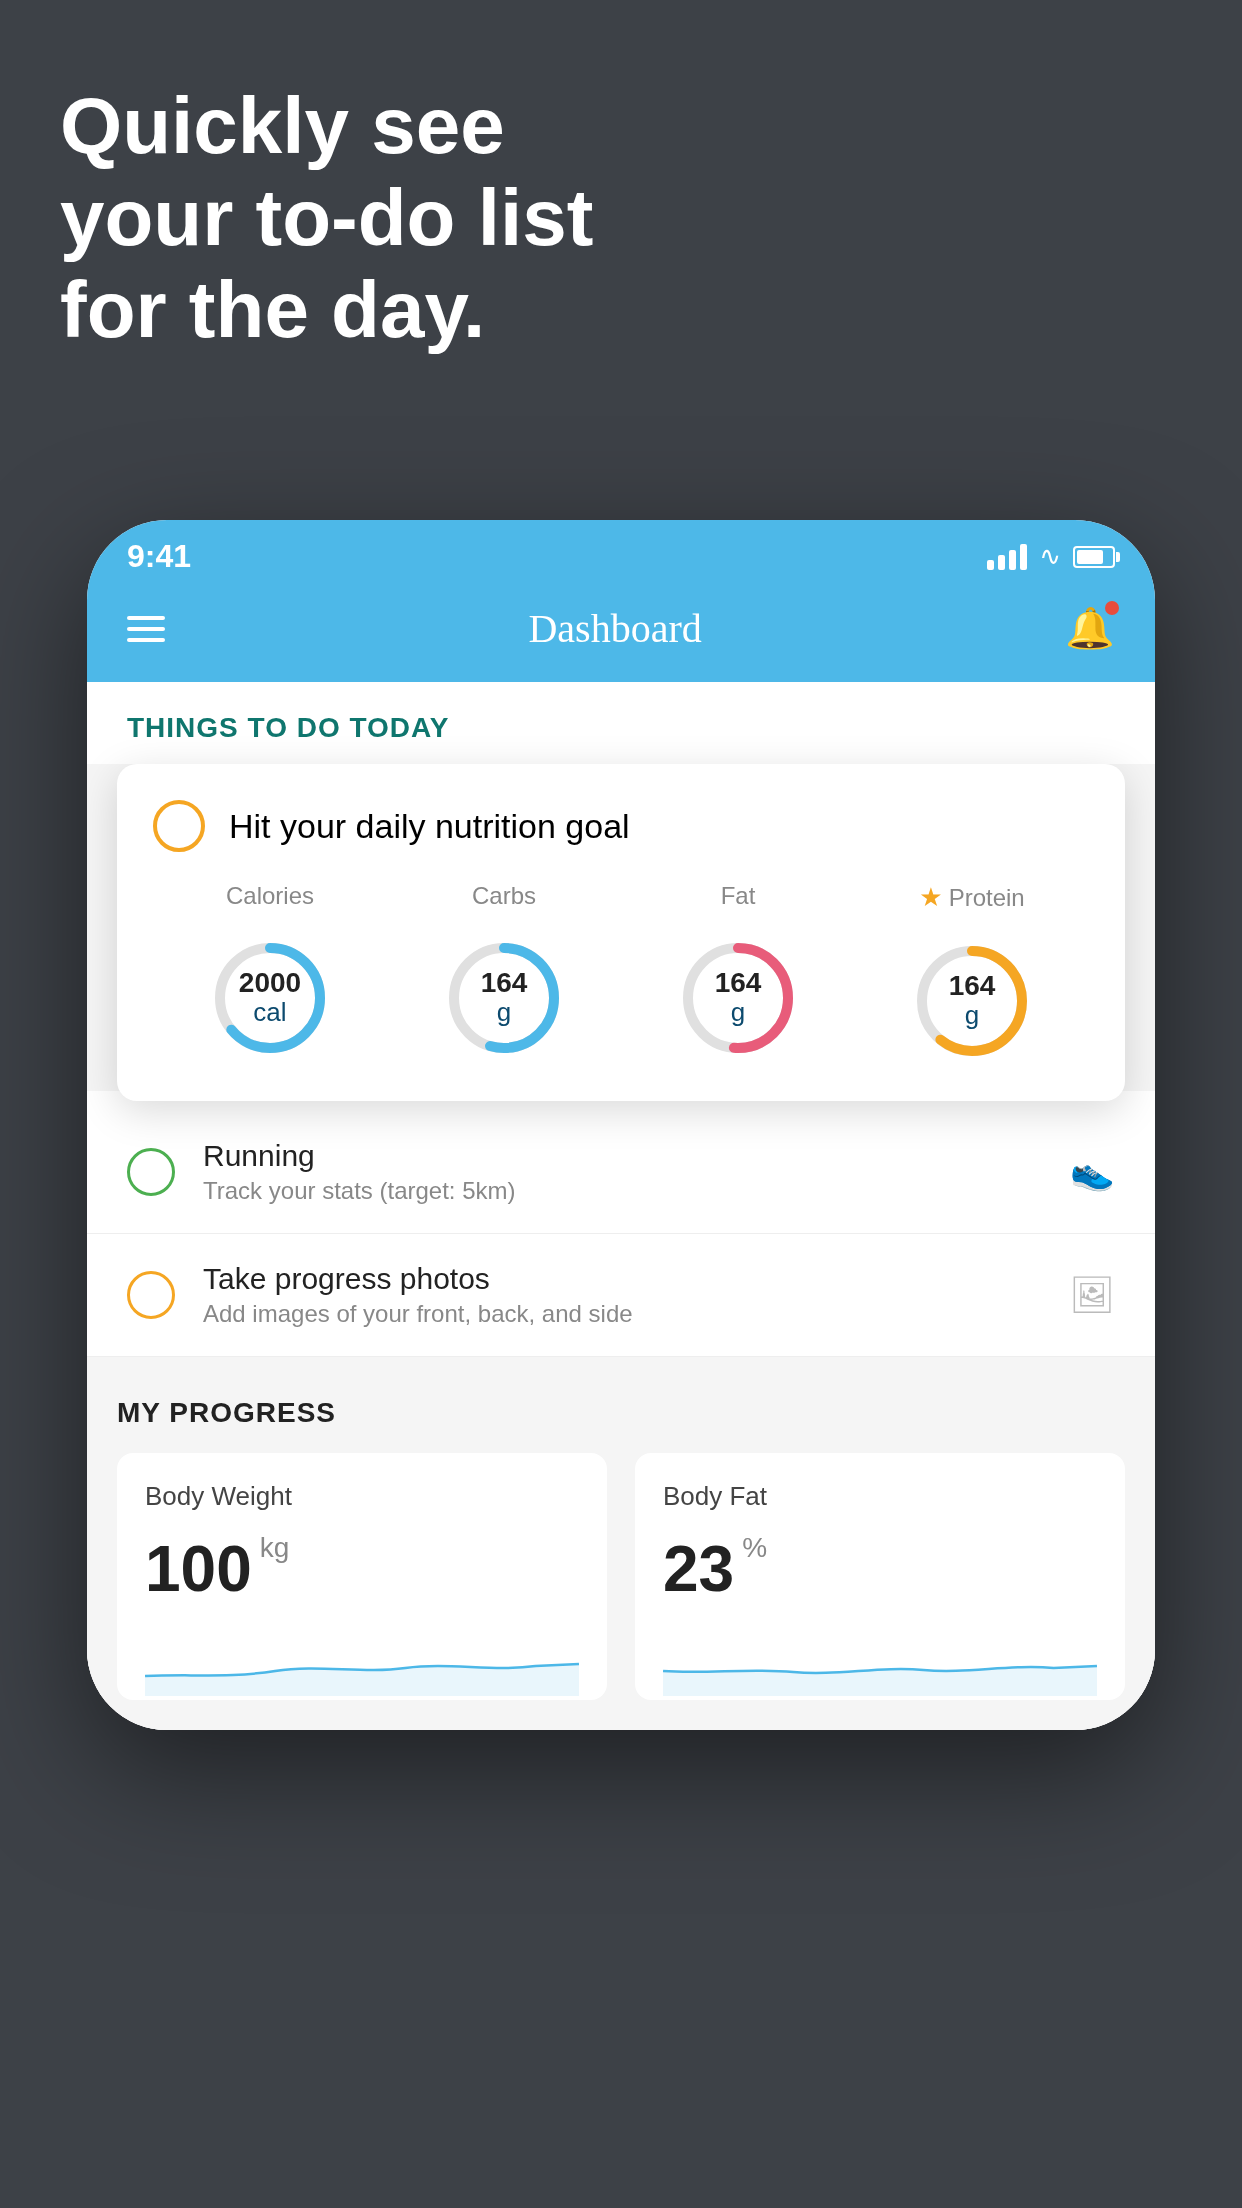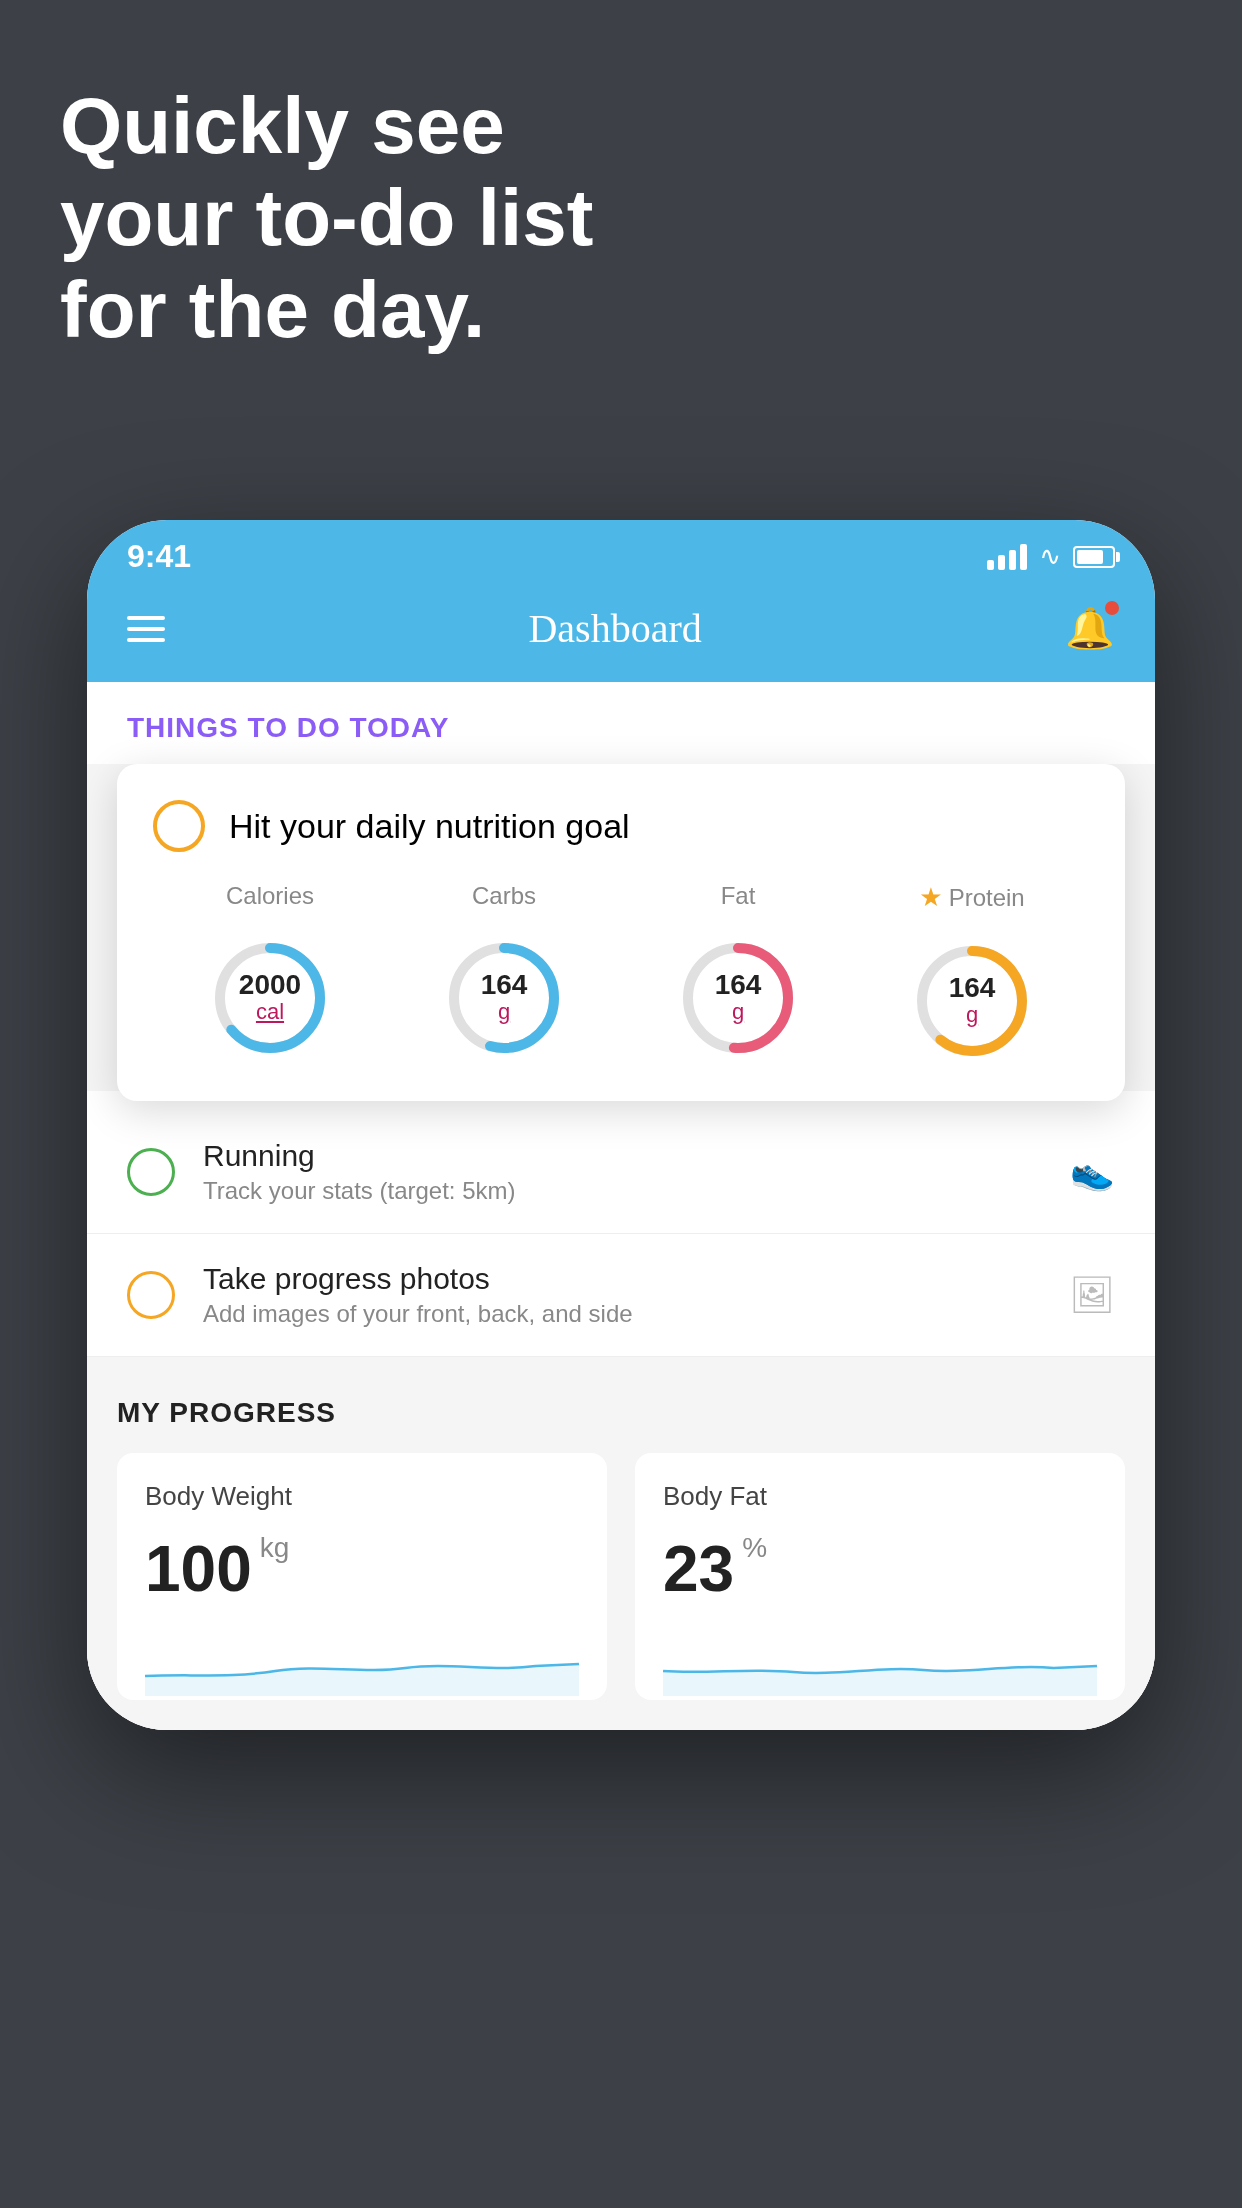--- a/index.html
+++ b/index.html
@@ -149,21 +149,21 @@
       background: #f5f5f5;
     }
 
     
     .section-header {
       background: white;
       padding: 30px 40px 20px;
       font-size: 28px;
       font-weight: 800;
       letter-spacing: 1px;
-      color: #8b5cf6;
+      color: #0f766e;
       text-transform: uppercase;
     }
 
     
     .nutrition-card {
       background: white;
       margin: 0 30px;
       border-radius: 20px;
       padding: 36px 36px 40px;
       box-shadow: 0 10px 40px rgba(0,0,0,0.15);
@@ -220,24 +220,23 @@
       text-align: center;
     }
     .ring-value {
       font-size: 28px;
       font-weight: 700;
       color: #222;
       display: block;
       line-height: 1;
     }
     .ring-unit {
-      font-size: 22px;
-      color: #be185d;
+      font-size: 26px;
+      color: #0c4a6e;
       display: block;
-      text-decoration: underline;
     }
     .star-label {
       display: flex;
       align-items: center;
       gap: 6px;
       font-size: 24px;
       color: #888;
     }
     .star {
       color: #f5a623;

